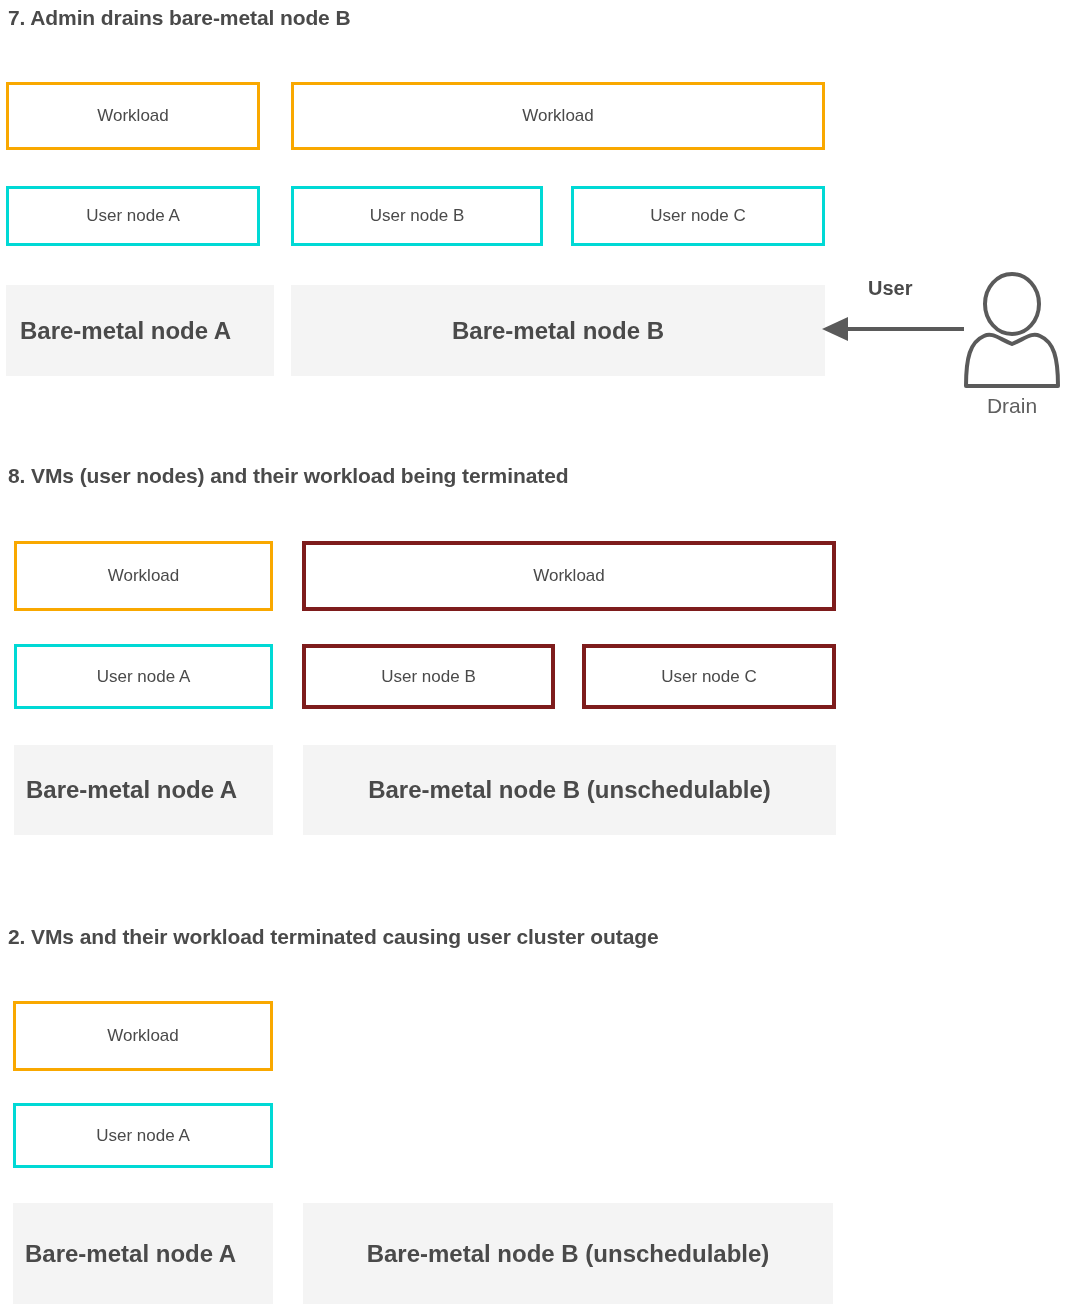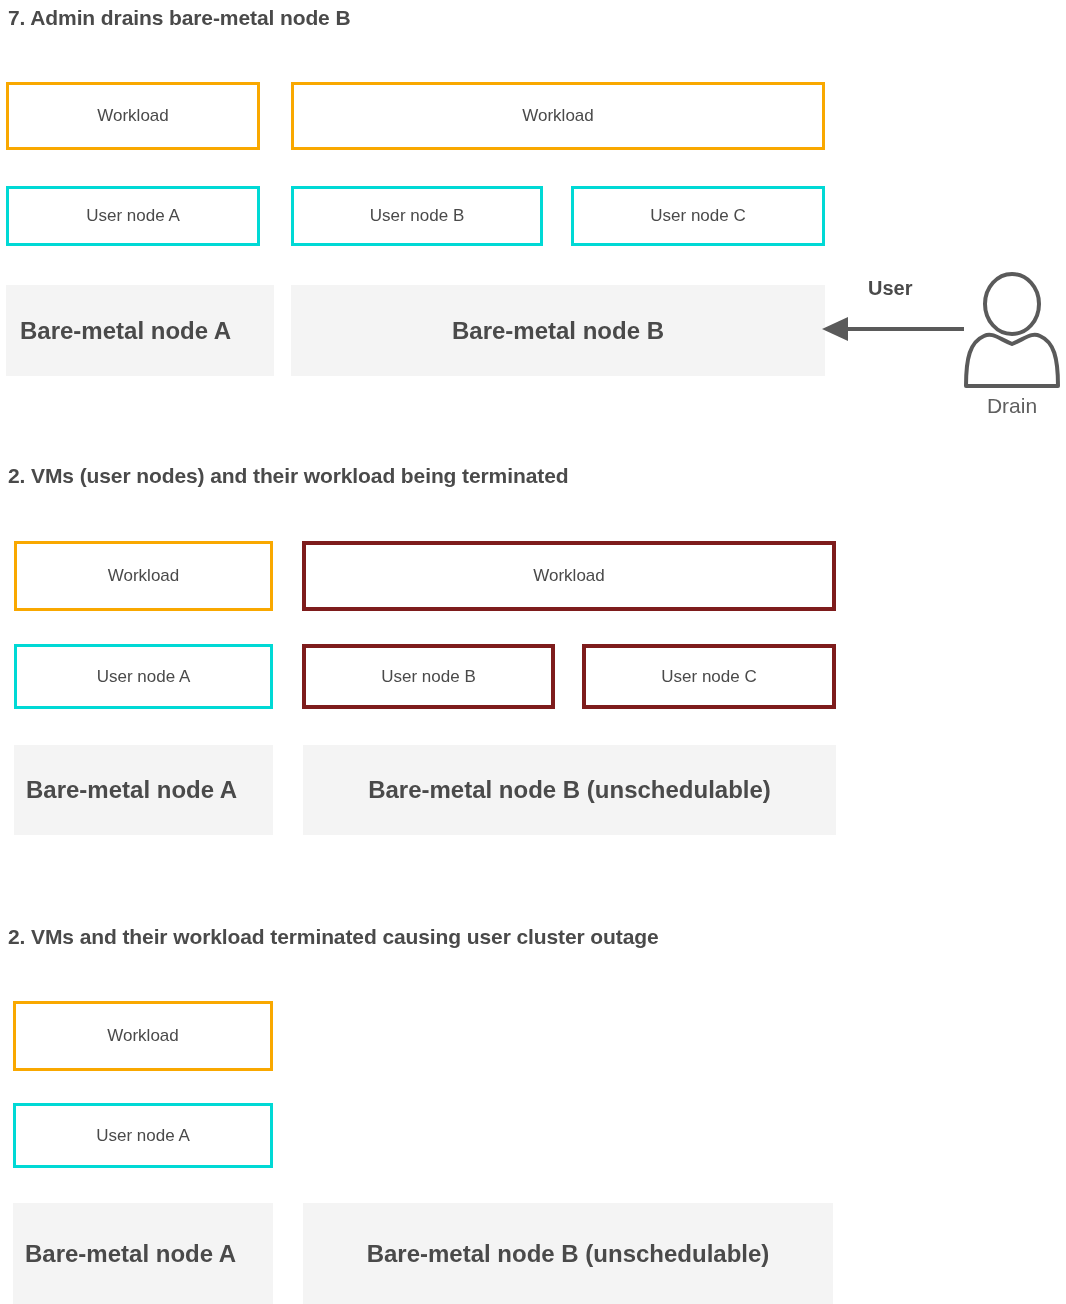--- a/index.html
+++ b/index.html
@@ -115,21 +115,21 @@
   <svg class="admin-figure" style="left:958px; top:272px;" width="108" height="118" viewBox="0 0 108 118">
     <ellipse cx="54" cy="32" rx="27" ry="30" fill="none" stroke="#5a5a5a" stroke-width="4"></ellipse>
     <path d="M8 114 C8 86, 12 70, 26 64 C34 60, 40 66, 54 72 C68 66, 74 60, 82 64 C96 70, 100 86, 100 114 Z" fill="none" stroke="#5a5a5a" stroke-width="4" stroke-linejoin="round"></path>
   </svg>
 
   <div class="admin-label" style="left:958px; top:394px; width:108px;">Drain</div>
 </div>
 
 <div class="section">
 
-  <div class="section-title" style="top:464px;">2. VMs (user nodes) and their workload being terminated</div>
+  <div class="section-title" style="top:464px;">8. VMs (user nodes) and their workload being terminated</div>
 
   <div class="box workload" style="left:14px; top:541px; width:259px; height:70px;">
     <span>Workload</span>
   </div>
   <div class="box terminated" style="left:302px; top:541px; width:534px; height:70px;">
     <span>Workload</span>
   </div>
 
   <div class="box usernode" style="left:14px; top:644px; width:259px; height:65px;">
     <span>User node A</span>

